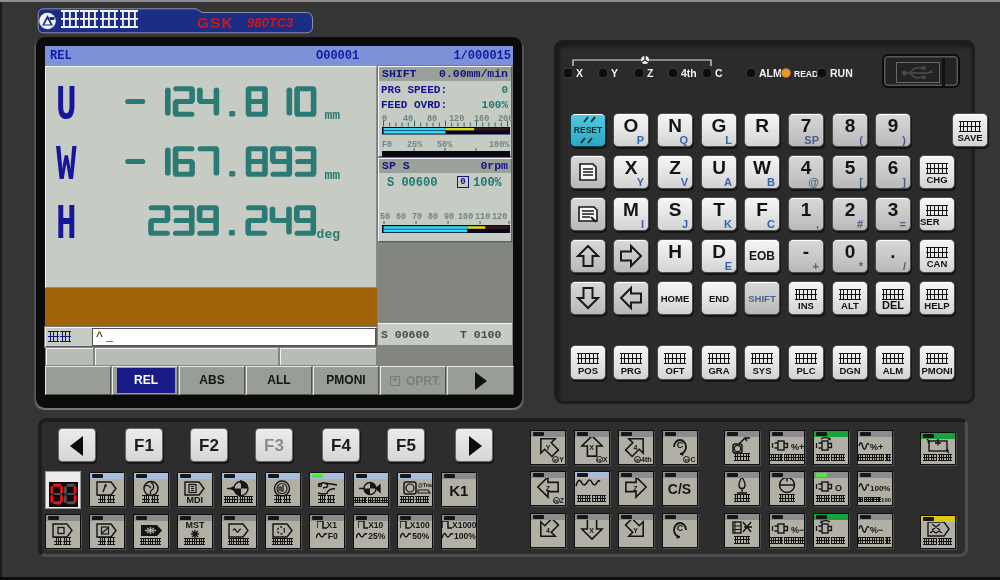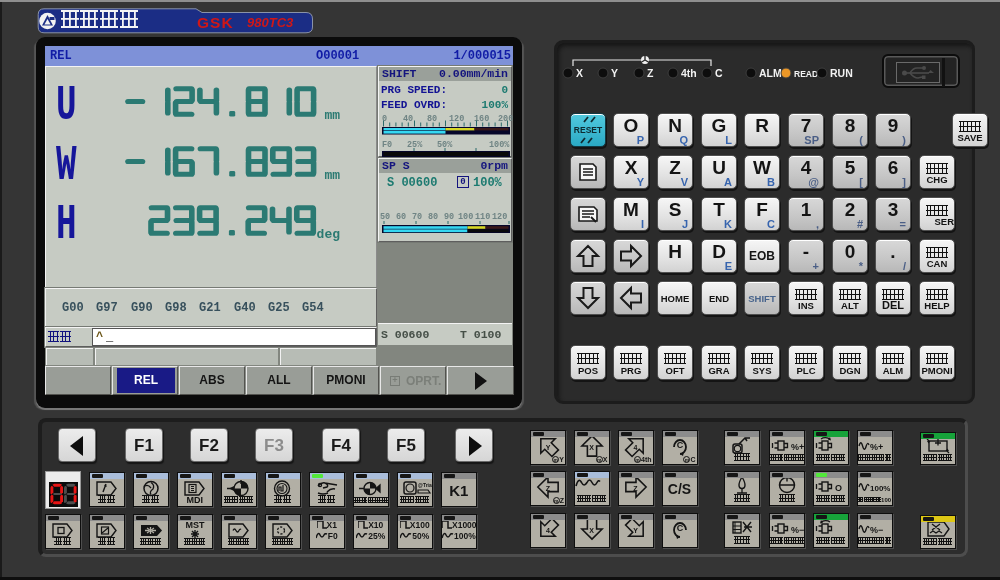--- a/index.html
+++ b/index.html
@@ -181,30 +181,20 @@
             <line x1="165.3" y1="4.5" x2="165.3" y2="15.5" stroke="#2b7a73" stroke-width="5.6" stroke-linecap="round"></line>
             <line x1="165.3" y1="18.5" x2="165.3" y2="29.5" stroke="#2b7a73" stroke-width="5.6" stroke-linecap="round"></line>
             <line x1="149.3" y1="31" x2="164.8" y2="31" stroke="#2b7a73" stroke-width="5.6" stroke-linecap="round"></line>
             <line x1="148.8" y1="4.5" x2="148.8" y2="15.5" stroke="#2b7a73" stroke-width="5.6" stroke-linecap="round"></line>
             <line x1="149.8" y1="17" x2="164.3" y2="17" stroke="#2b7a73" stroke-width="5.6" stroke-linecap="round"></line>
           </svg>
         </div>
         <span class="abs" style="right:36px;bottom:5px;font-size:13px;font-weight:bold;color:#2b7a72">deg</span>
       </div>
 </div>
-<div class="abs box" style="left:0;top:242px;width:332px;height:39px">
-      <span class="abs" style="left:16px;top:12px;font-size:12px;font-weight:bold;color:#37505c">G00</span>
-      <span class="abs" style="left:50px;top:12px;font-size:12px;font-weight:bold;color:#37505c">G97</span>
-      <span class="abs" style="left:85px;top:12px;font-size:12px;font-weight:bold;color:#37505c">G90</span>
-      <span class="abs" style="left:119px;top:12px;font-size:12px;font-weight:bold;color:#37505c">G98</span>
-      <span class="abs" style="left:153px;top:12px;font-size:12px;font-weight:bold;color:#37505c">G21</span>
-      <span class="abs" style="left:188px;top:12px;font-size:12px;font-weight:bold;color:#37505c">G40</span>
-      <span class="abs" style="left:222px;top:12px;font-size:12px;font-weight:bold;color:#37505c">G25</span>
-      <span class="abs" style="left:256px;top:12px;font-size:12px;font-weight:bold;color:#37505c">G54</span>
-    </div>
 <div class="abs box" style="left:0;top:281px;width:332px;height:20px">
       <div class="abs" style="left:2px;top:3px;font-size:12px;color:#10127e"><span class="cj cjb"></span><span class="cj cjb"></span></div>
       <div class="abs" style="left:46px;top:0px;width:284px;height:18px;background:#fff;border:1px solid #555">
         <span class="abs" style="left:3px;top:1px;font-size:12px;font-weight:bold;color:#6b5618">^</span>
         <span class="abs" style="left:13px;top:1px;font-size:12px;font-weight:bold;color:#222">_</span>
       </div>
     </div>
 <div class="abs" style="left:0;top:301px;width:332px;height:19px;background:#82867f">
 <div class="abs" style="left:1px;top:1px;width:47px;height:17px;background:#b7bcb5;border-left:1px solid #f2f2f2;border-top:1px solid #f2f2f2"></div>
 <div class="abs" style="left:50px;top:1px;width:183px;height:17px;background:#b7bcb5;border-left:1px solid #f2f2f2;border-top:1px solid #f2f2f2"></div>
@@ -474,21 +464,21 @@
 <div class="key kd" style="left:832px;top:197px;width:36px;height:34px">
     <div class="mn">2</div>
     <span class="sb" style="color:#4a5e86">#</span>
   </div>
 <div class="key kd" style="left:875px;top:197px;width:36px;height:34px">
     <div class="mn">3</div>
     <span class="sb" style="color:#4a5e86">=</span>
   </div>
 <div class="key" style="left:919px;top:197px;width:36px;height:34px">
     <div class="abs" style="left:0;top:3px;width:100%;text-align:center"><span class="cj" style="--c:#111;width:11px;height:11px;margin:0 0.5px 0 0"></span><span class="cj" style="--c:#111;width:11px;height:11px;margin:0 0.5px 0 0"></span></div>
-    <div class="abs" style="left:0;bottom:3px;width:100%;text-align:right;font-weight:bold;font-size:9.5px;color:#111">SER</div>
+    <div class="abs" style="left:0;bottom:3px;width:100%;text-align:left;font-weight:bold;font-size:9.5px;color:#111">SER</div>
   </div>
 <div class="key kd" style="left:570px;top:239px;width:36px;height:34px">
     <svg width="26" height="26" viewBox="0 0 26 26" style="margin:3px auto 0">
       <g transform="rotate(0 13 13)">
         <polygon points="13,3 23,13 17.5,13 17.5,23 8.5,23 8.5,13 3,13" fill="none" stroke="#1a1a1a" stroke-width="2"></polygon>
       </g>
     </svg>
   </div>
 <div class="key kd" style="left:613px;top:239px;width:36px;height:34px">
     <svg width="26" height="26" viewBox="0 0 26 26" style="margin:3px auto 0">

